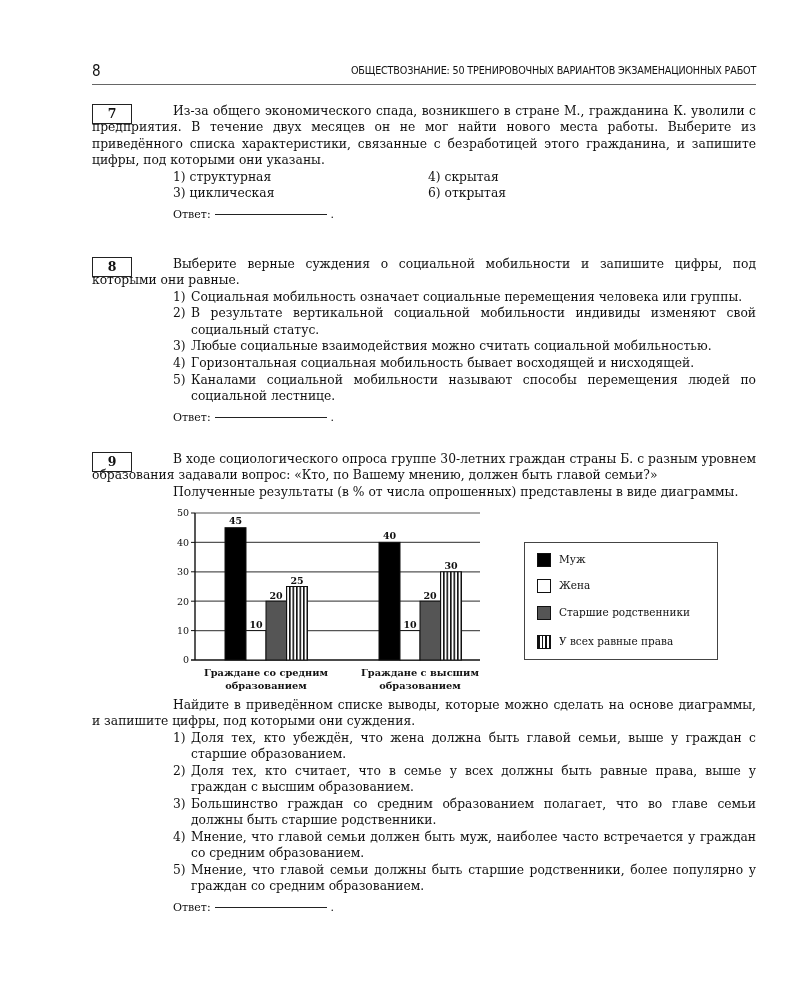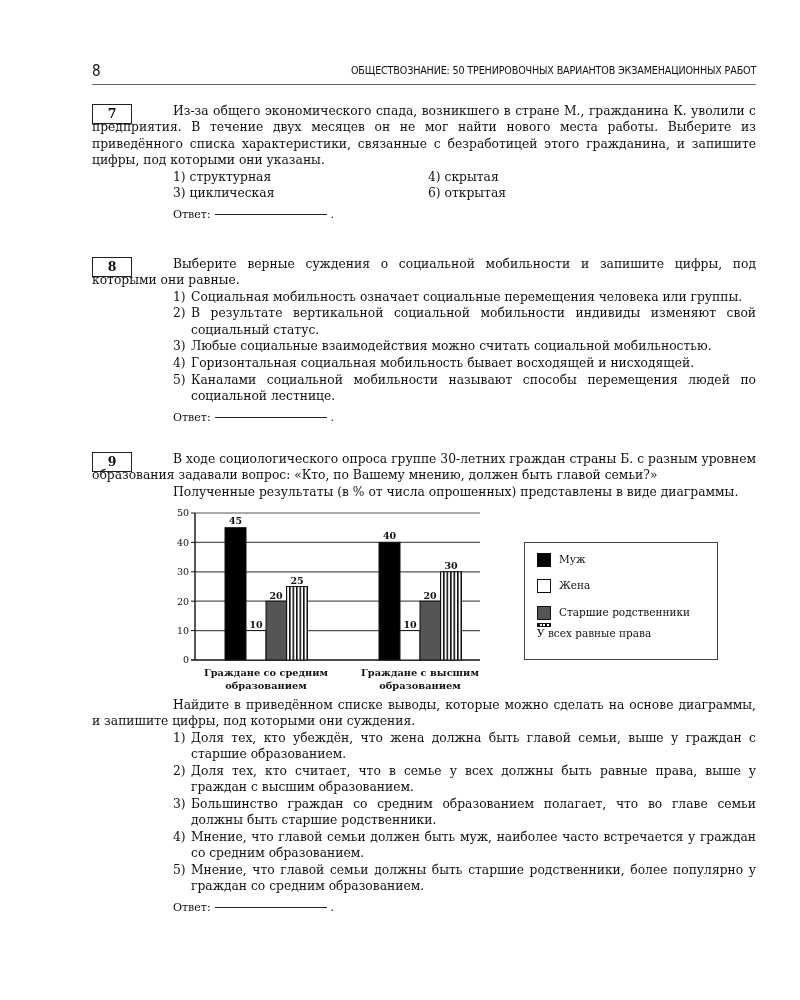--- a/index.html
+++ b/index.html
@@ -152,21 +152,21 @@
     <span>Муж</span>
   </div>
   <div class="leg-item" style="top:36px;">
     <span class="sw" style="background:#fff;"></span>
     <span>Жена</span>
   </div>
   <div class="leg-item" style="top:63px;">
     <span class="sw" style="background:#555;"></span>
     <span>Старшие родственники</span>
   </div>
-  <div class="leg-item" style="top:80px;flex-direction:column;">
+  <div class="leg-item" style="top:92px;">
     <span class="sw" style="background:repeating-linear-gradient(90deg,#111 0 1.6px,#fff 1.6px 3.5px);"></span>
     <span>У всех равные права</span>
   </div>
 </div>
 
 <div class="task" style="top:697px;">
   <div class="text" style="left:0; top:0;">
     <p class="p" style="text-indent:81px;">Найдите в приведённом списке выводы, которые можно сделать на основе диаграммы, и запишите цифры, под которыми они суждения.</p>
     <ol class="list" style="padding-left:81px;">
       <li><span class="n">1)</span><span>Доля тех, кто убеждён, что жена должна быть главой семьи, выше у граждан с старшие образованием.</span></li>

